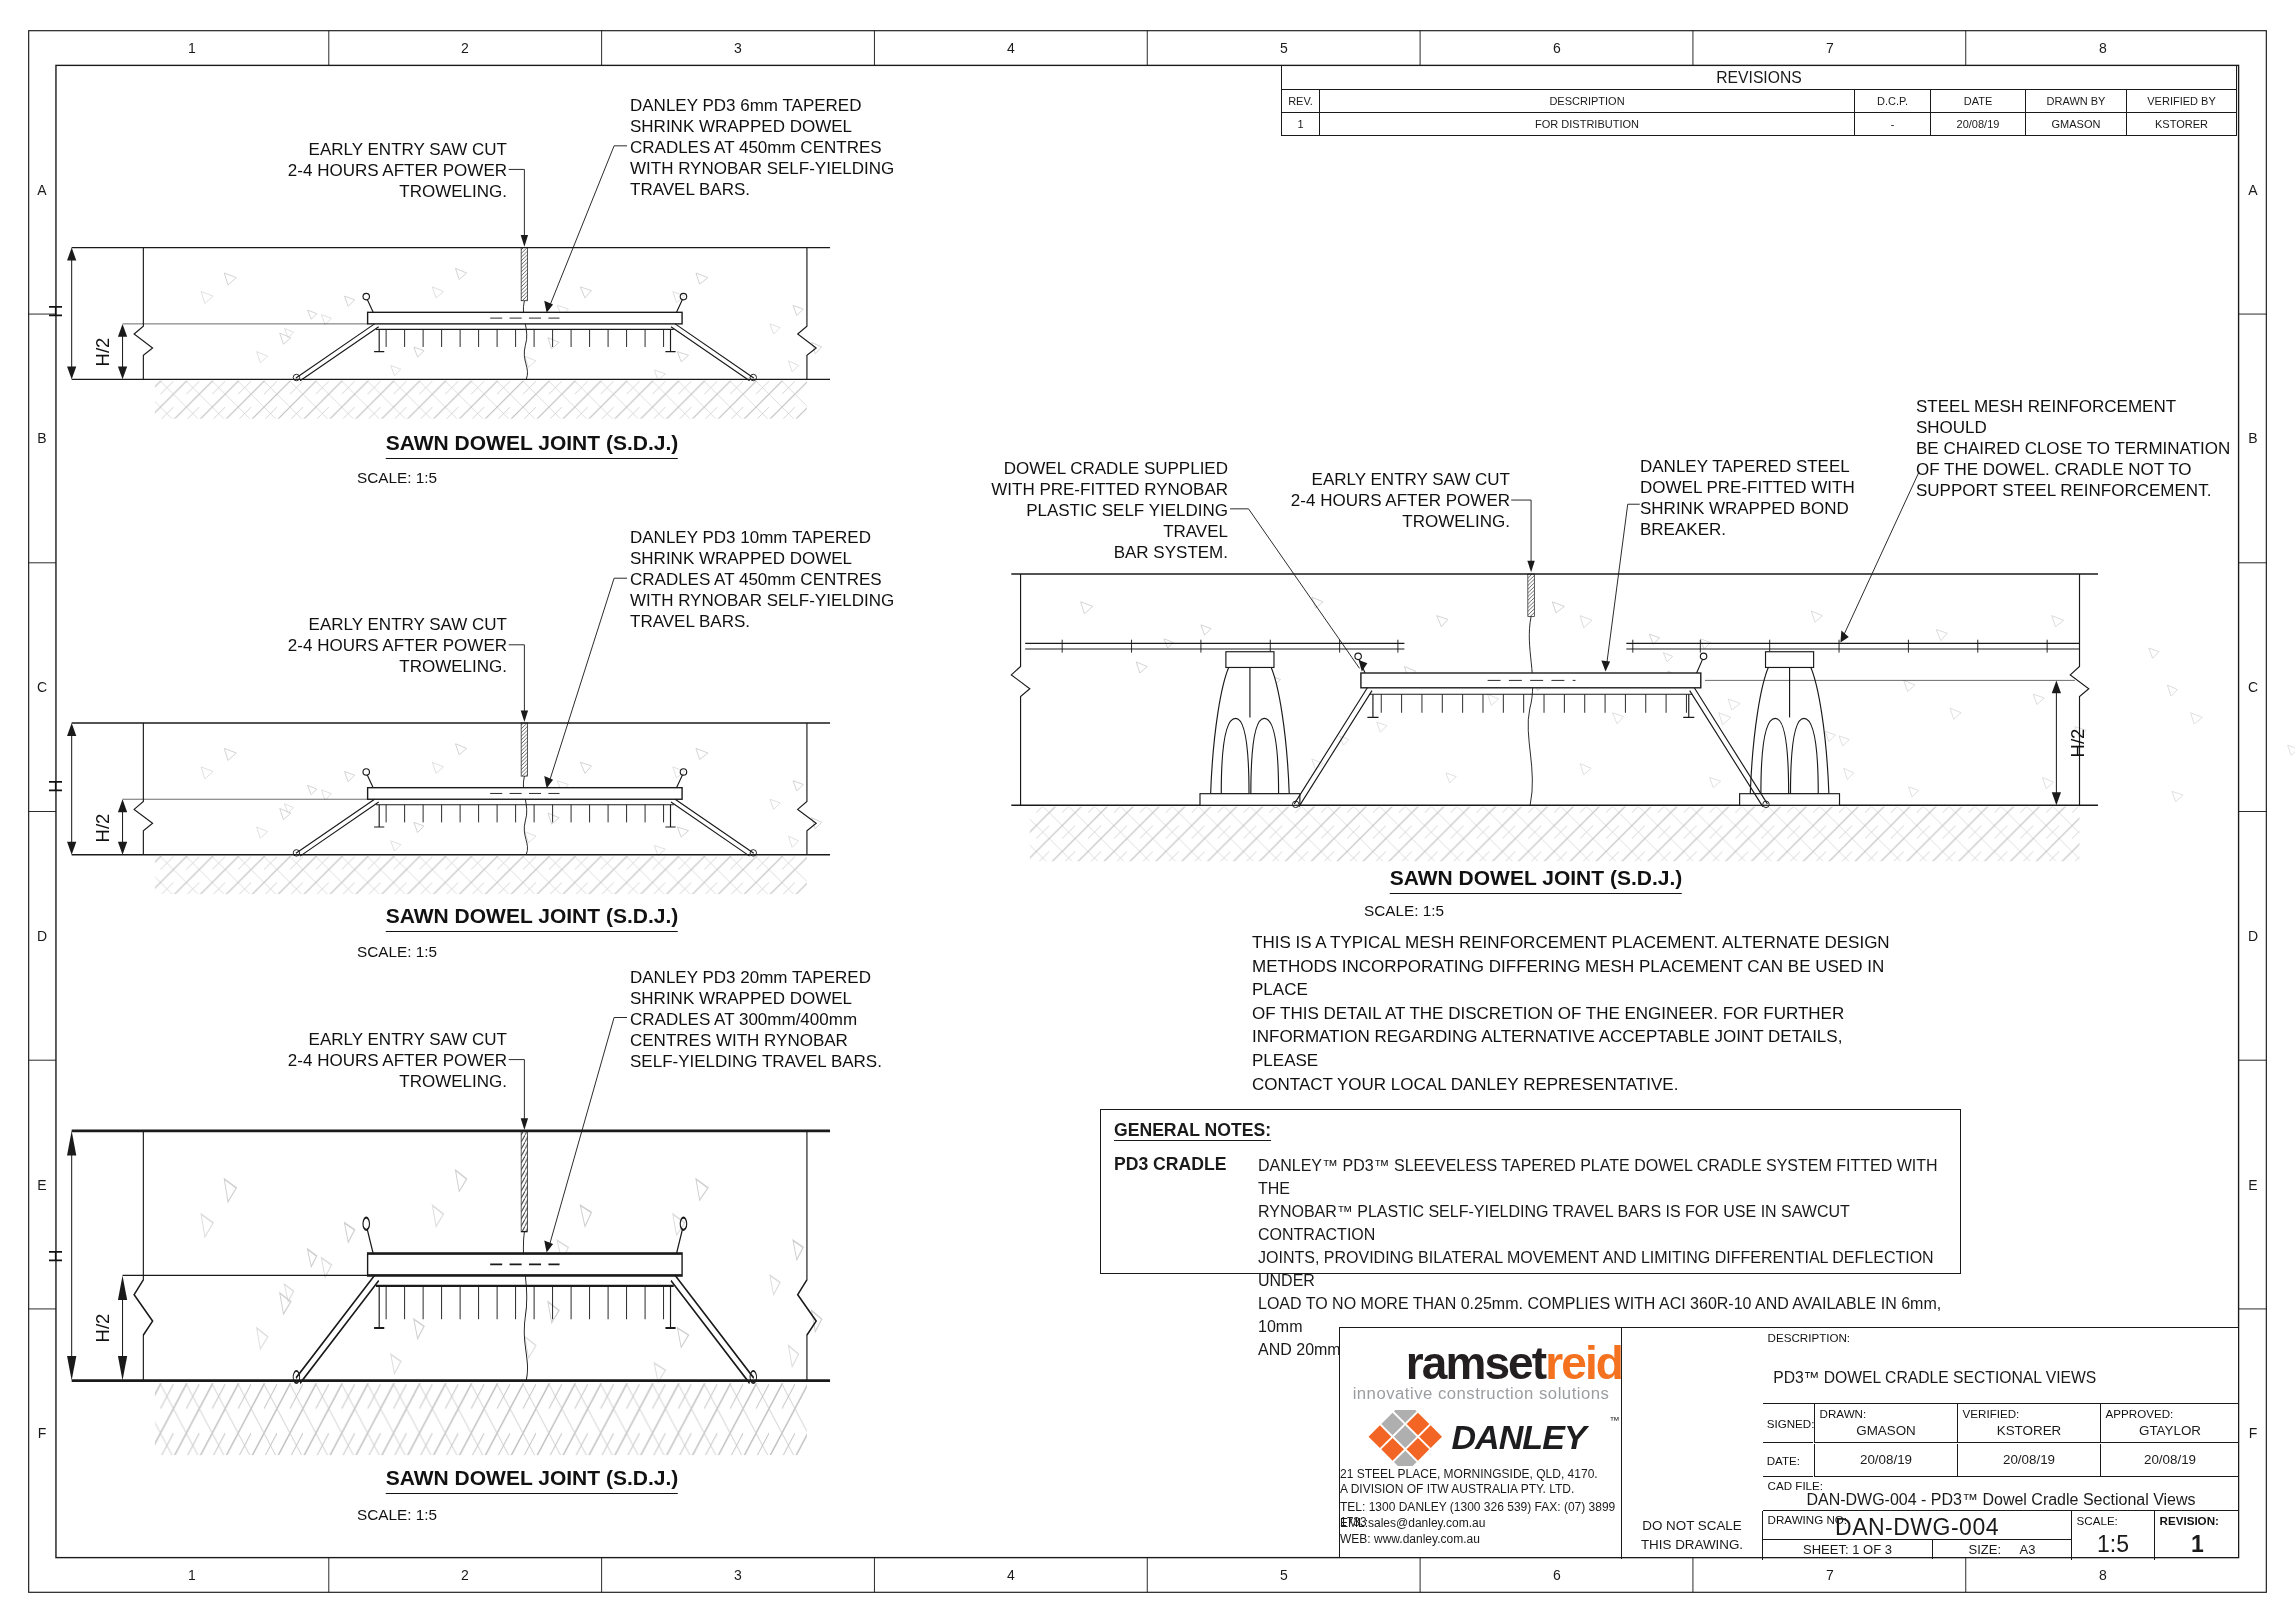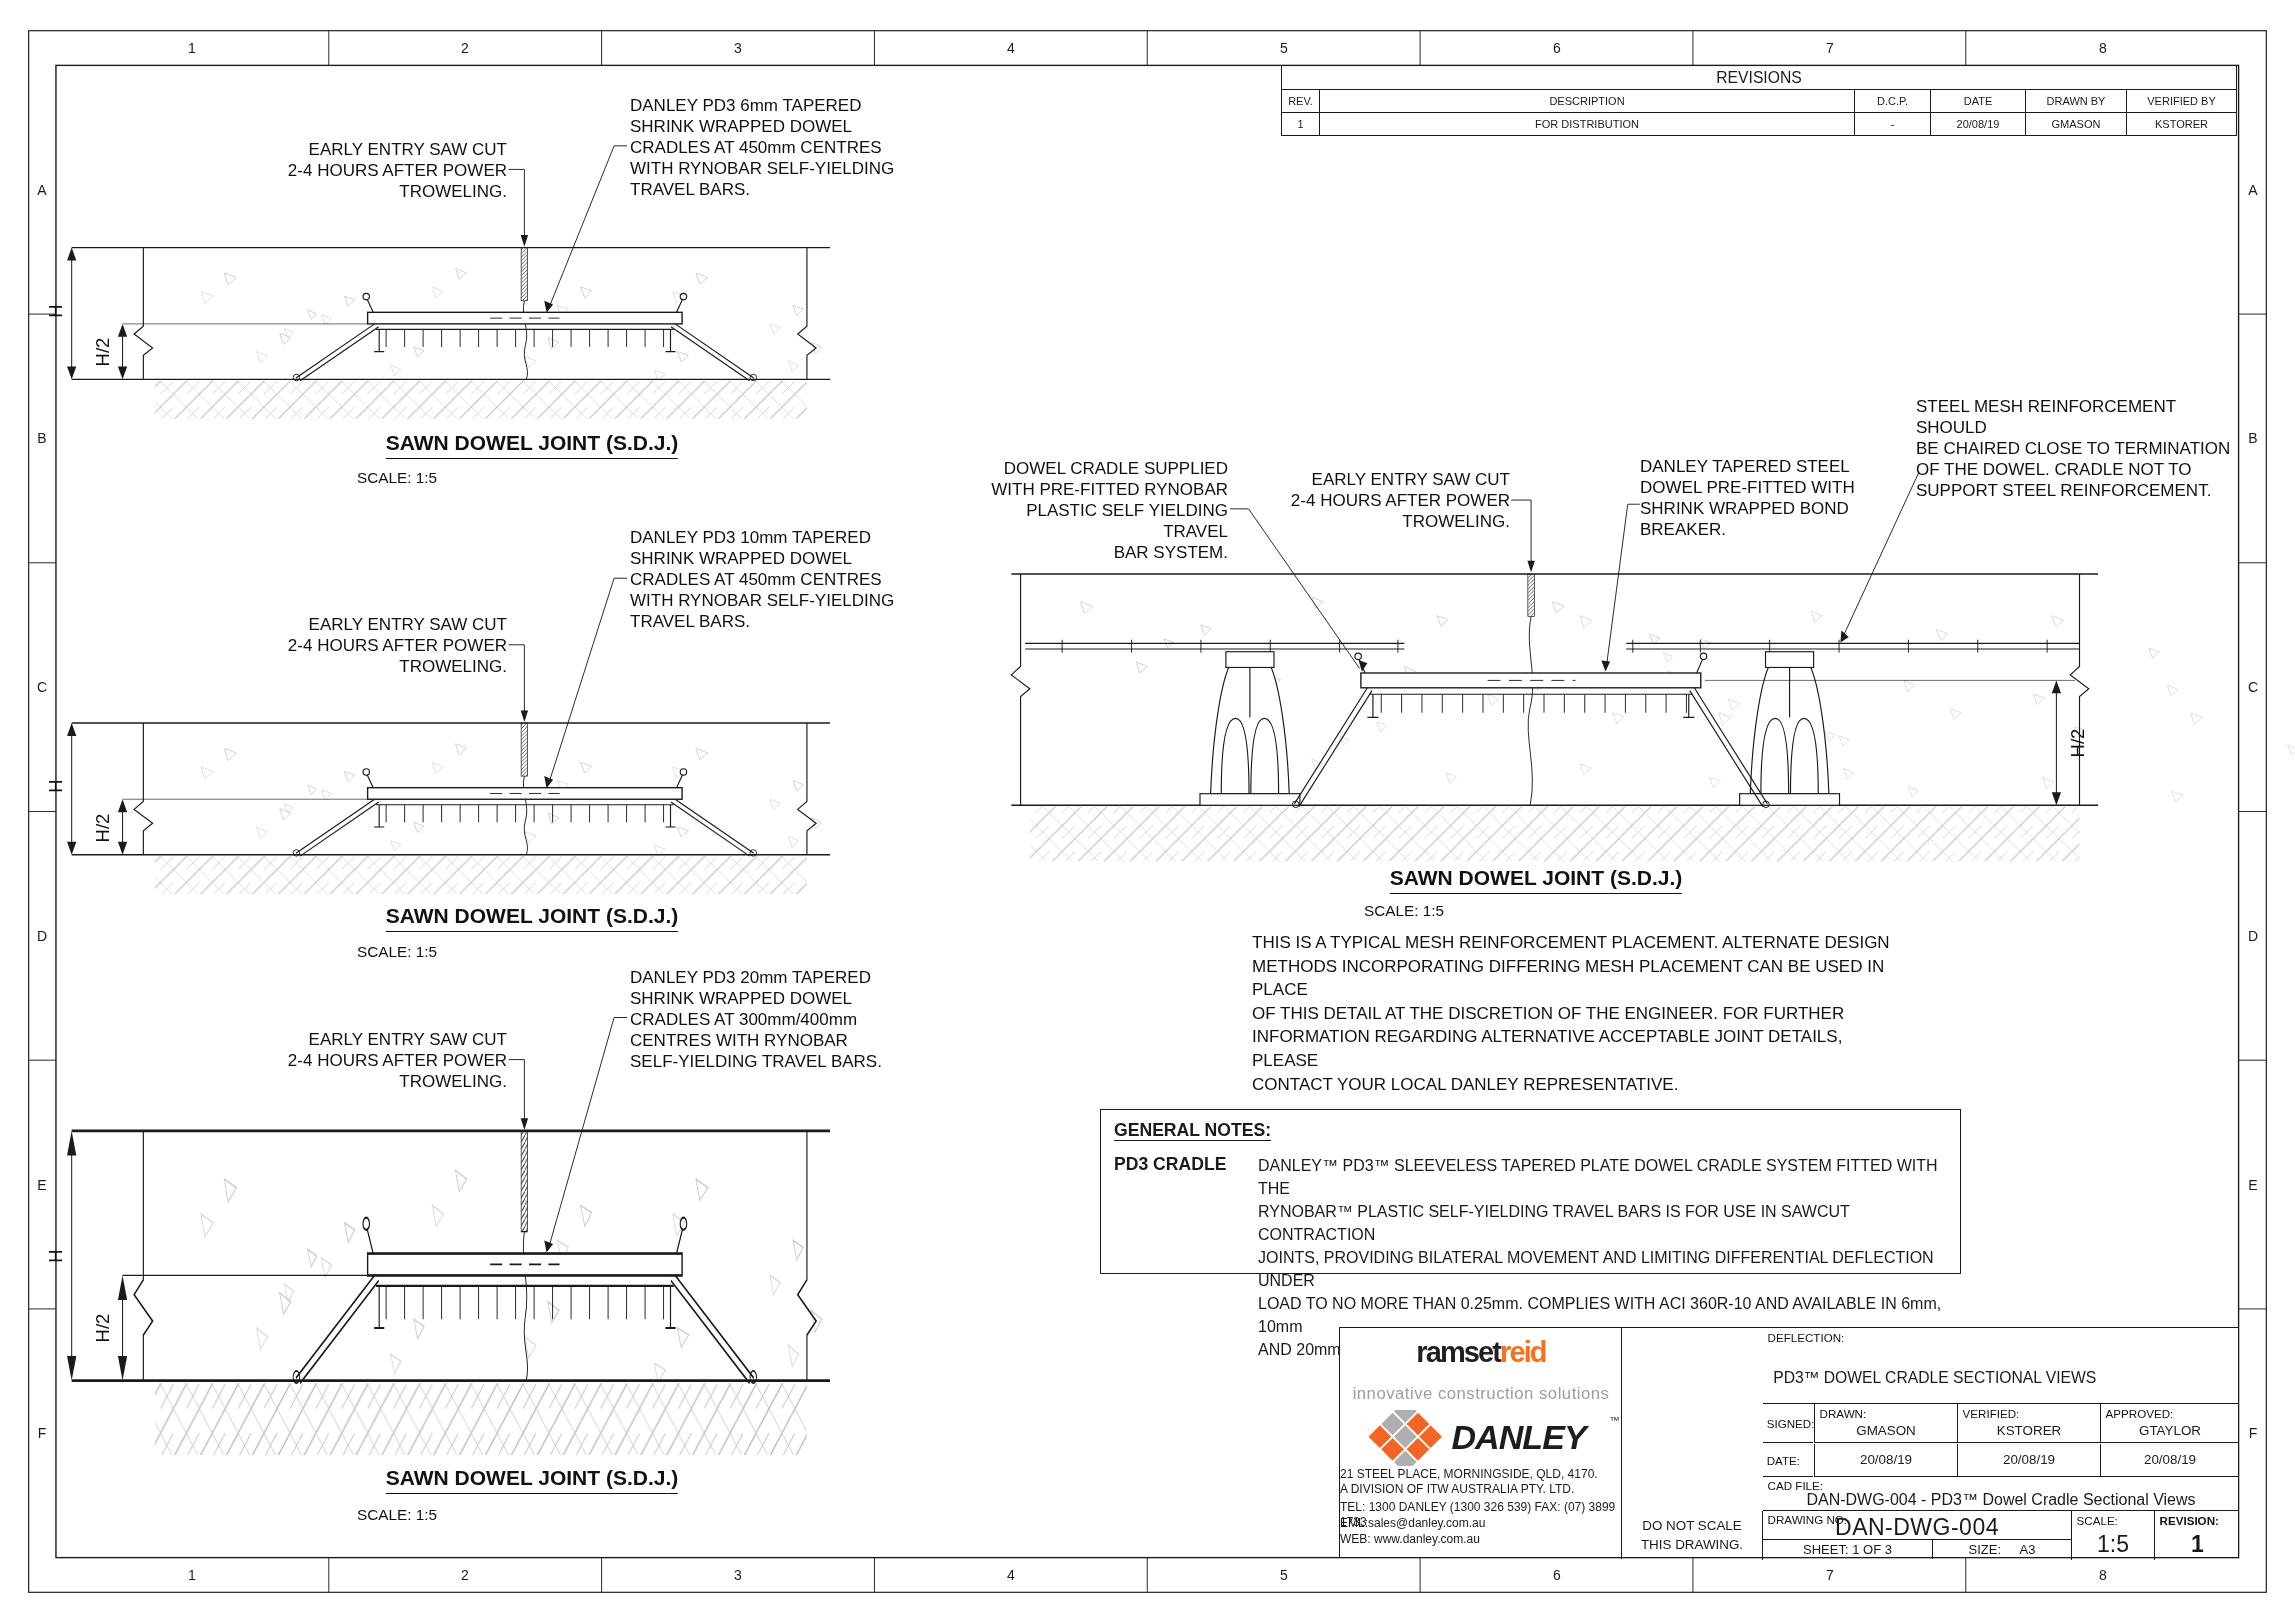--- a/index.html
+++ b/index.html
@@ -65,21 +65,21 @@
   .tb-dno .lbl{position:absolute;left:4.6px;top:1.9px;}
   .tb-dno .val{position:absolute;left:0;right:0;top:2.8px;text-align:center;font-size:23px;letter-spacing:0.5px;}
   .tb-sheet{left:423px;top:211px;width:169px;height:20px;display:flex;align-items:center;justify-content:center;font-size:13px;}
   .tb-size{left:592px;top:211px;width:139px;height:20px;border-left:0.9px solid #1a1a1a;display:flex;align-items:center;justify-content:center;gap:18.5px;font-size:13px;}
   .tb-scale{left:731px;top:183px;width:83px;height:49px;border-left:0.9px solid #1a1a1a;}
   .tb-revn{left:814px;top:183px;width:86px;height:49px;border-left:0.9px solid #1a1a1a;font-weight:bold;}
   .tb-sr .lbl{position:absolute;left:4.6px;top:2.8px;}
   .tb-sr .val{position:absolute;left:0;right:0;top:20.4px;text-align:center;font-size:23px;}
   
   .brand-wrap{position:absolute;left:0;top:0;width:282px;height:231px;}
-  .brand-name{position:absolute;left:0;right:0;top:8.3px;text-align:center;font-size:29px;font-weight:bold;letter-spacing:-1.9px;}
+  .brand-name{position:absolute;left:0;right:0;top:8.3px;text-align:right;font-size:46px;font-weight:bold;letter-spacing:-1.9px;}
   .brand-name .p1{color:#231f20;}
   .brand-name .p2{color:#f4711f;}
   .brand-tag{position:absolute;left:0;right:0;top:56px;text-align:center;font-size:16.7px;color:#9b9da0;letter-spacing:0.5px;}
   .danley-row{position:absolute;left:25.4px;top:82px;width:231px;height:56px;}
   .danley-name{position:absolute;left:86px;top:8.3px;font-size:34px;font-weight:900;font-style:italic;color:#1d1d1f;letter-spacing:-0.9px;}
   .danley-tm{position:absolute;left:244px;top:4.6px;font-size:10.2px;color:#1d1d1f;}
   .tb-addr{position:absolute;left:0;right:0;text-align:left;font-size:12px;line-height:15.3px;white-space:pre-line;}
   .a1{top:139px;} .a2{top:172px;} .a3{top:188px;} .a4{top:204px;}
 </style>
 </head>
@@ -418,21 +418,21 @@
       <div class="tb-addr a3">EML:sales@danley.com.au</div>
       <div class="tb-addr a4">WEB: www.danley.com.au</div>
     </div>
   </div>
 
   <div class="cell tb-dns">
     <div>DO NOT SCALE THIS DRAWING.</div>
   </div>
 
   <div class="cell tb-desc">
-    <span class="lbl" style="position:absolute;left:4.6px;top:2.8px">DEFLECTION:</span>
+    <span class="lbl" style="position:absolute;left:4.6px;top:2.8px">DESCRIPTION:</span>
     <span class="val">PD3™ DOWEL CRADLE SECTIONAL VIEWS</span>
   </div>
 
   <div class="cell tb-signed">
     <span class="lbl">SIGNED:</span>
   </div>
   <div class="cell tb-drawn tb-sign-cell">
     <span class="lbl">DRAWN:</span>
     <span class="val">GMASON</span>
   </div>

